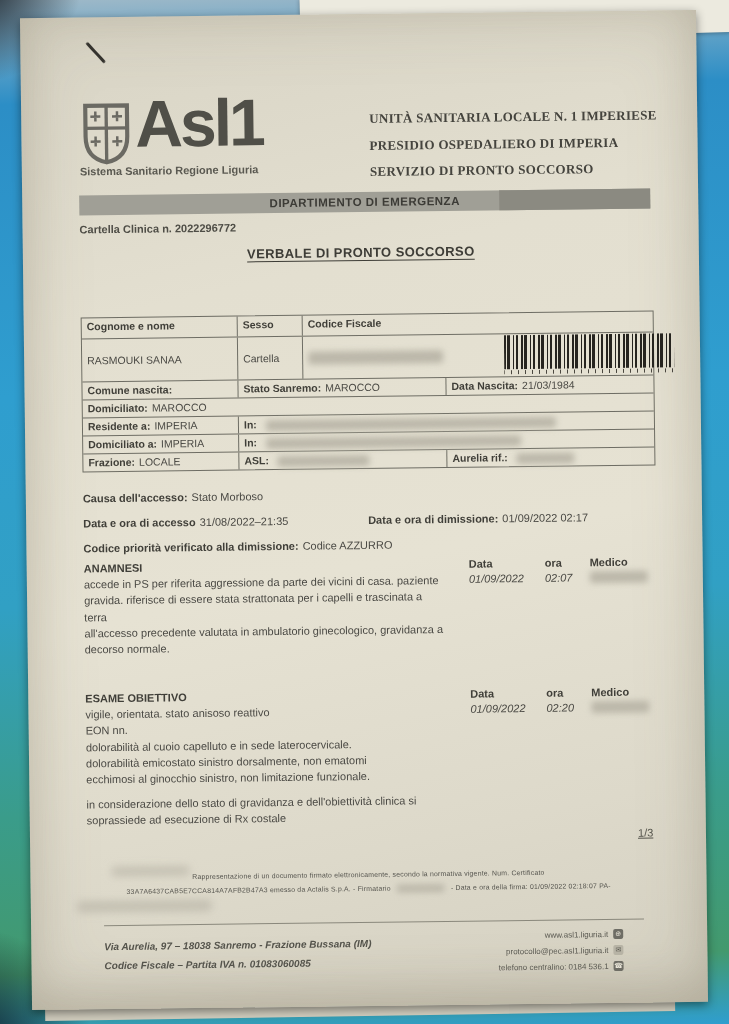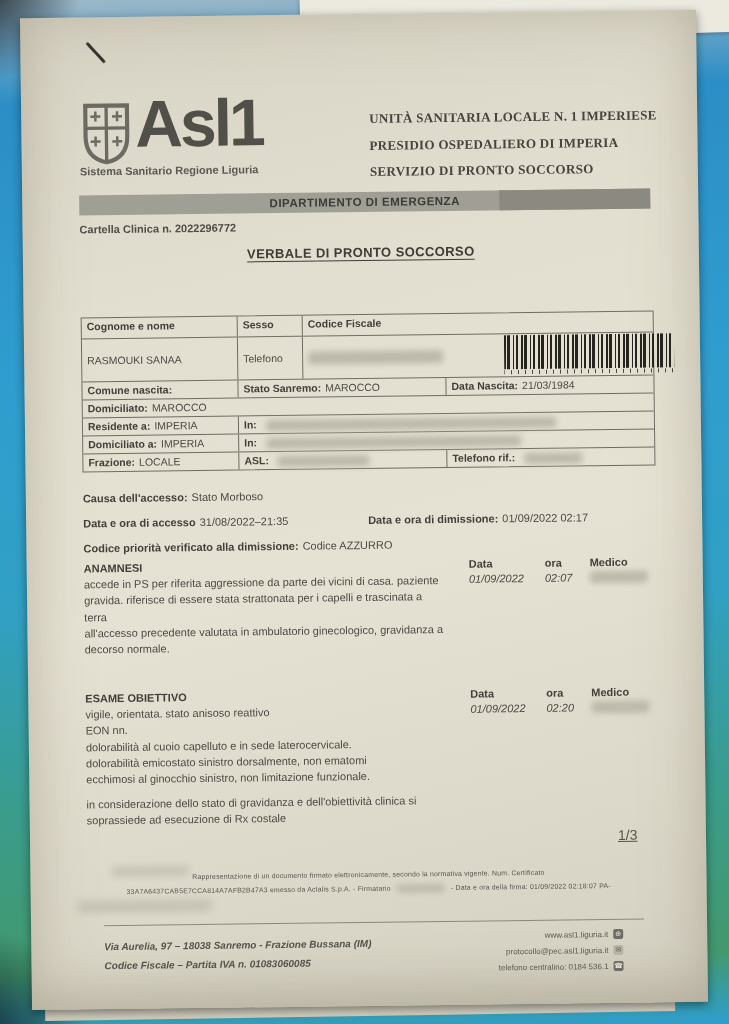--- a/index.html
+++ b/index.html
@@ -49,21 +49,21 @@
   .pair span.v{margin-left:4px;}
   .redact{background:#bcb8aa;filter:blur(3px);border-radius:3px;display:inline-block;vertical-align:middle;}
   .barcode{position:absolute;right:-21px;top:1px;width:170px;height:34px;
     background:repeating-linear-gradient(90deg,#26241f 0 2px,transparent 2px 3px,#26241f 3px 6px,transparent 6px 9px,#26241f 9px 10px,transparent 10px 12px,#26241f 12px 14px,transparent 14px 17px);}
   .barcode-digits{position:absolute;right:-21px;top:36px;width:170px;height:4px;
     background:repeating-linear-gradient(90deg,#4a473f 0 1px,transparent 1px 7px);}
   .sec-title{font-size:11px;}
   .meta{width:240px;height:40px;font-size:11px;}
   .meta span{position:absolute;top:0;}
   .meta .r2{top:15px;font-style:italic;}
-  .page-num{position:absolute;left:588px;top:816px;font-size:14px;color:#55544c;text-decoration:underline;}
+  .page-num{position:absolute;left:608px;top:816px;font-size:11px;color:#55544c;text-decoration:underline;}
   .cert{position:absolute;left:0;top:854px;width:676px;text-align:center;font-size:6.9px;line-height:13.5px;color:#55544e;letter-spacing:.2px;}
   .divider{position:absolute;left:73px;top:908px;width:540px;height:1px;background:#8a887c;}
   .f-left{position:absolute;left:73px;top:920px;font-size:10px;font-weight:bold;font-style:italic;line-height:19px;color:#55544c;}
   .f-right{position:absolute;right:84px;top:915px;font-size:8px;color:#5b5a52;text-align:right;}
   .f-right .frow{display:flex;justify-content:flex-end;align-items:center;gap:5px;height:16px;}
   .ficon{width:10px;height:10px;background:#6e6d65;color:#e8e4d7;border-radius:2px;font-size:7px;line-height:10px;text-align:center;flex:none;}
   .smudge{position:absolute;background:#c3bfb1;filter:blur(4px);border-radius:4px;}
 </style>
 </head>
 <body>
@@ -104,21 +104,21 @@
   <div class="doc-title">VERBALE DI PRONTO SOCCORSO</div>
 
   <div class="ptable">
     <div class="trow h20">
       <div class="tcell c1 b">Cognome e nome</div>
       <div class="tcell c2 b">Sesso</div>
       <div class="tcell cr b">Codice Fiscale</div>
     </div>
     <div class="trow h42">
       <div class="tcell c1 vb">RASMOUKI SANAA</div>
-      <div class="tcell c2 vb">Telefono</div>
+      <div class="tcell c2 vb">Cartella</div>
       <div class="tcell cr rel">
         <span class="redact" style="width:135px;height:13px;margin-top:13px;"></span>
         <div class="barcode"></div>
         <div class="barcode-digits"></div>
       </div>
     </div>
     <div class="trow h17">
       <div class="tcell c1 pair">
         <span class="b">Comune nascita:</span>
       </div>
@@ -154,21 +154,21 @@
     </div>
     <div class="trow h17">
       <div class="tcell c1 pair">
         <span class="b">Frazione:</span><span class="v">LOCALE</span>
       </div>
       <div class="tcell c2b pair">
         <span class="b">ASL:</span>
         <span class="redact" style="width:92px;height:11px;margin-left:6px;"></span>
       </div>
       <div class="tcell cr pair">
-        <span class="b">Telefono rif.:</span>
+        <span class="b">Aurelia rif.:</span>
         <span class="redact" style="width:58px;height:11px;margin-left:6px;"></span>
       </div>
     </div>
   </div>
 
   <div class="abs pair body-txt" style="left:57px;top:473px;">
     <span class="b">Causa dell'accesso:</span><span class="v">Stato Morboso</span>
   </div>
   <div class="abs pair body-txt" style="left:57px;top:498px;">
     <span class="b">Data e ora di accesso</span><span class="v">31/08/2022–21:35</span>

